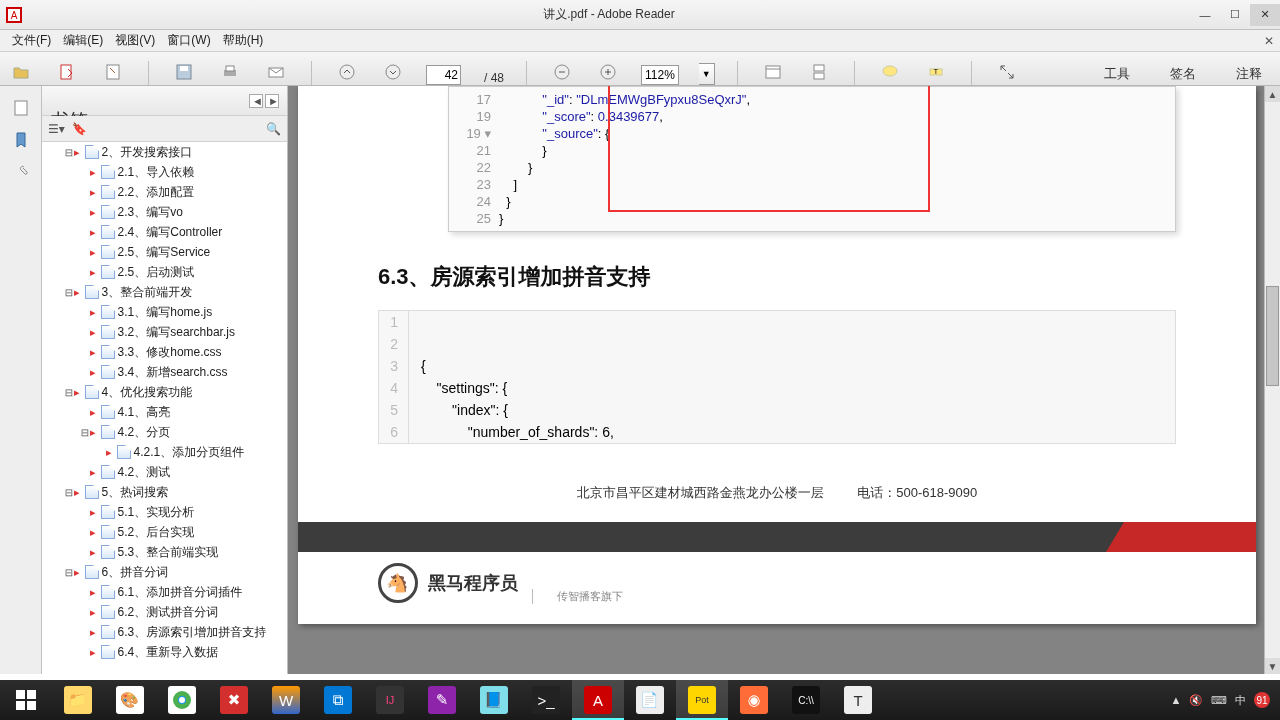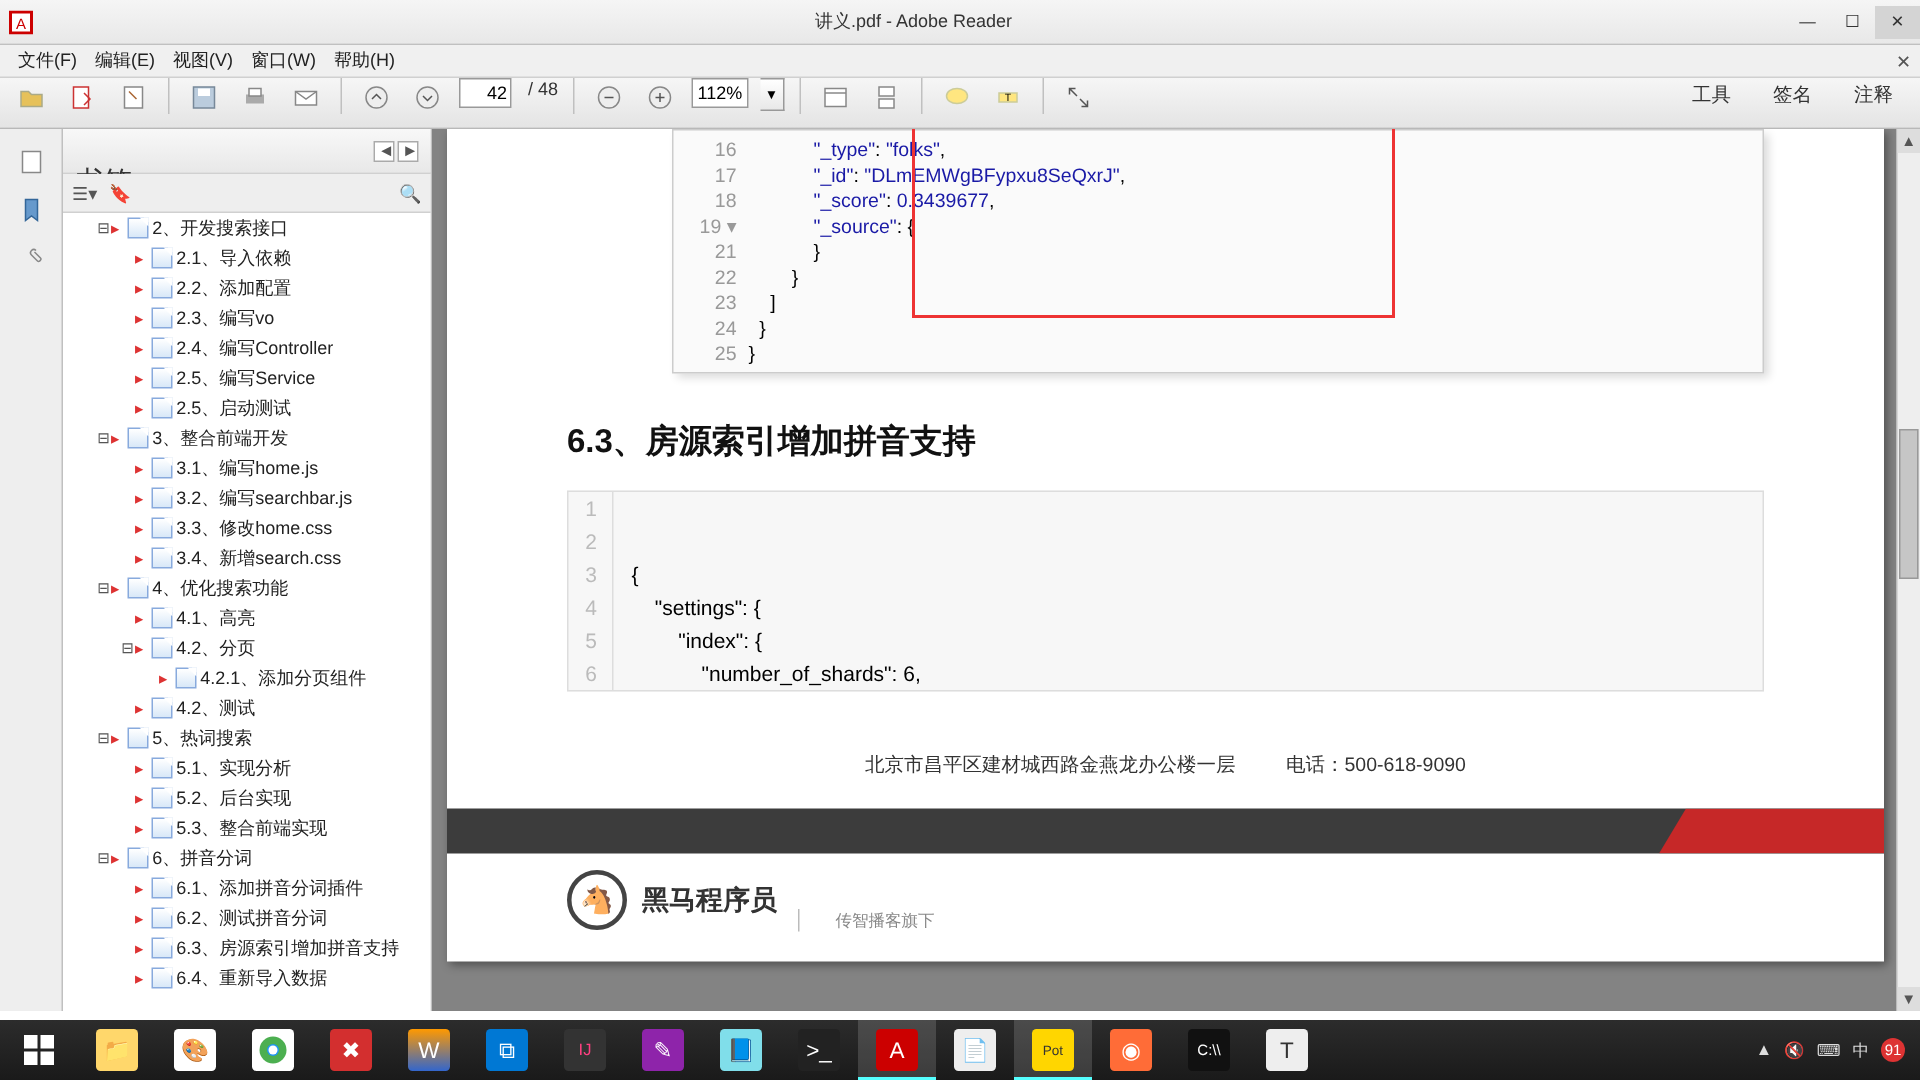--- a/index.html
+++ b/index.html
@@ -12,21 +12,21 @@
 .titlebar .win-controls { display: flex; }
 .titlebar .win-btn { width: 30px; height: 22px; display: flex; align-items: center; justify-content: center; font-size: 11px; color: #333; }
 .titlebar .win-btn.close { background: #d4d4d4; }
 
 
 .menubar { height: 22px; background: #f0f0f0; border-bottom: 1px solid #d0d0d0; display: flex; align-items: center; padding-left: 6px; position: relative; }
 .menubar .menu-item { font-size: 12px; padding: 2px 6px; color: #222; }
 .menubar .menu-close { position: absolute; right: 6px; font-size: 12px; color: #555; }
 
 
-.toolbar { height: 34px; background: linear-gradient(#f6f6f6,#e4e4e4); border-bottom: 1px solid #b8b8b8; display: flex; align-items: flex-start; padding: 0 8px; gap: 8px; }
+.toolbar { height: 34px; background: linear-gradient(#f6f6f6,#e4e4e4); border-bottom: 1px solid #b8b8b8; display: flex; align-items: flex-end; padding: 0 8px; gap: 20px; }
 .toolbar .tool-btn { width: 26px; height: 26px; display: flex; align-items: center; justify-content: center; border-radius: 2px; }
 .toolbar .sep { width: 1px; height: 24px; background: #c0c0c0; margin: 0 2px; }
 .toolbar .page-input { width: 35px; height: 20px; border: 1px solid #999; font-size: 12px; text-align: right; padding: 0 2px; }
 .toolbar .page-total { font-size: 12px; color: #333; margin-left: 3px; }
 .toolbar .zoom-select { height: 20px; border: 1px solid #999; font-size: 12px; padding: 0 3px; display:flex; align-items:center; background:#fff;}
 .toolbar .zoom-arrow { width:16px; height:22px; border:1px solid #999; border-left:none; display:flex; align-items:center; justify-content:center; font-size:9px; background:linear-gradient(#fff,#e8e8e8);}
 .toolbar .spacer { flex: 1; }
 .toolbar .right-cmd { font-size: 13px; color: #333; padding: 2px 10px; }
 
 
@@ -414,29 +414,25 @@
       </div>
   </div>
 
   <div class="doc-view">
     <div class="page">
 
       <div style="position:relative;">
         <div class="code-block1">
           <div class="code-inner" id="code1">
               <div class="code-row">
-                <span class="ln">16</span>
-                <span class="code">            <span class="c-str">"_type"</span>: <span class="c-str">"folks"</span>,</span>
-              </div>
-              <div class="code-row">
                 <span class="ln">17</span>
                 <span class="code">            <span class="c-str">"_id"</span>: <span class="c-str">"DLmEMWgBFypxu8SeQxrJ"</span>,</span>
               </div>
               <div class="code-row">
-                <span class="ln">18</span>
+                <span class="ln">19</span>
                 <span class="code">            <span class="c-str">"_score"</span>: <span class="c-num">0.3439677</span>,</span>
               </div>
               <div class="code-row">
                 <span class="ln">19 ▾</span>
                 <span class="code">            <span class="c-str">"_source"</span>: {</span>
               </div>
               <div class="code-row">
                 <span class="ln">21</span>
                 <span class="code">            }</span>
               </div>

